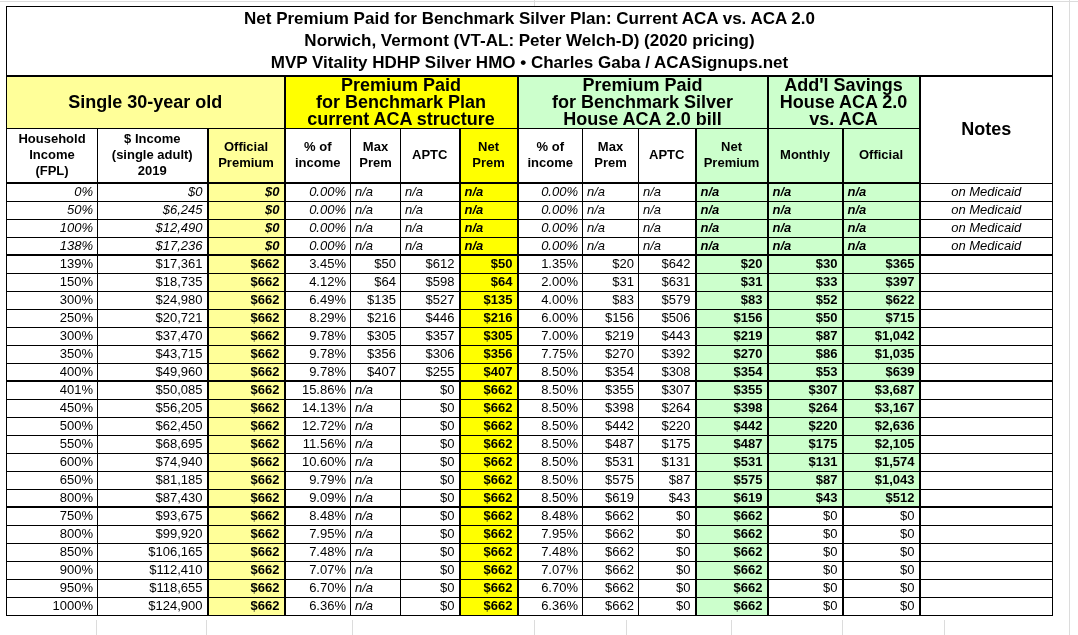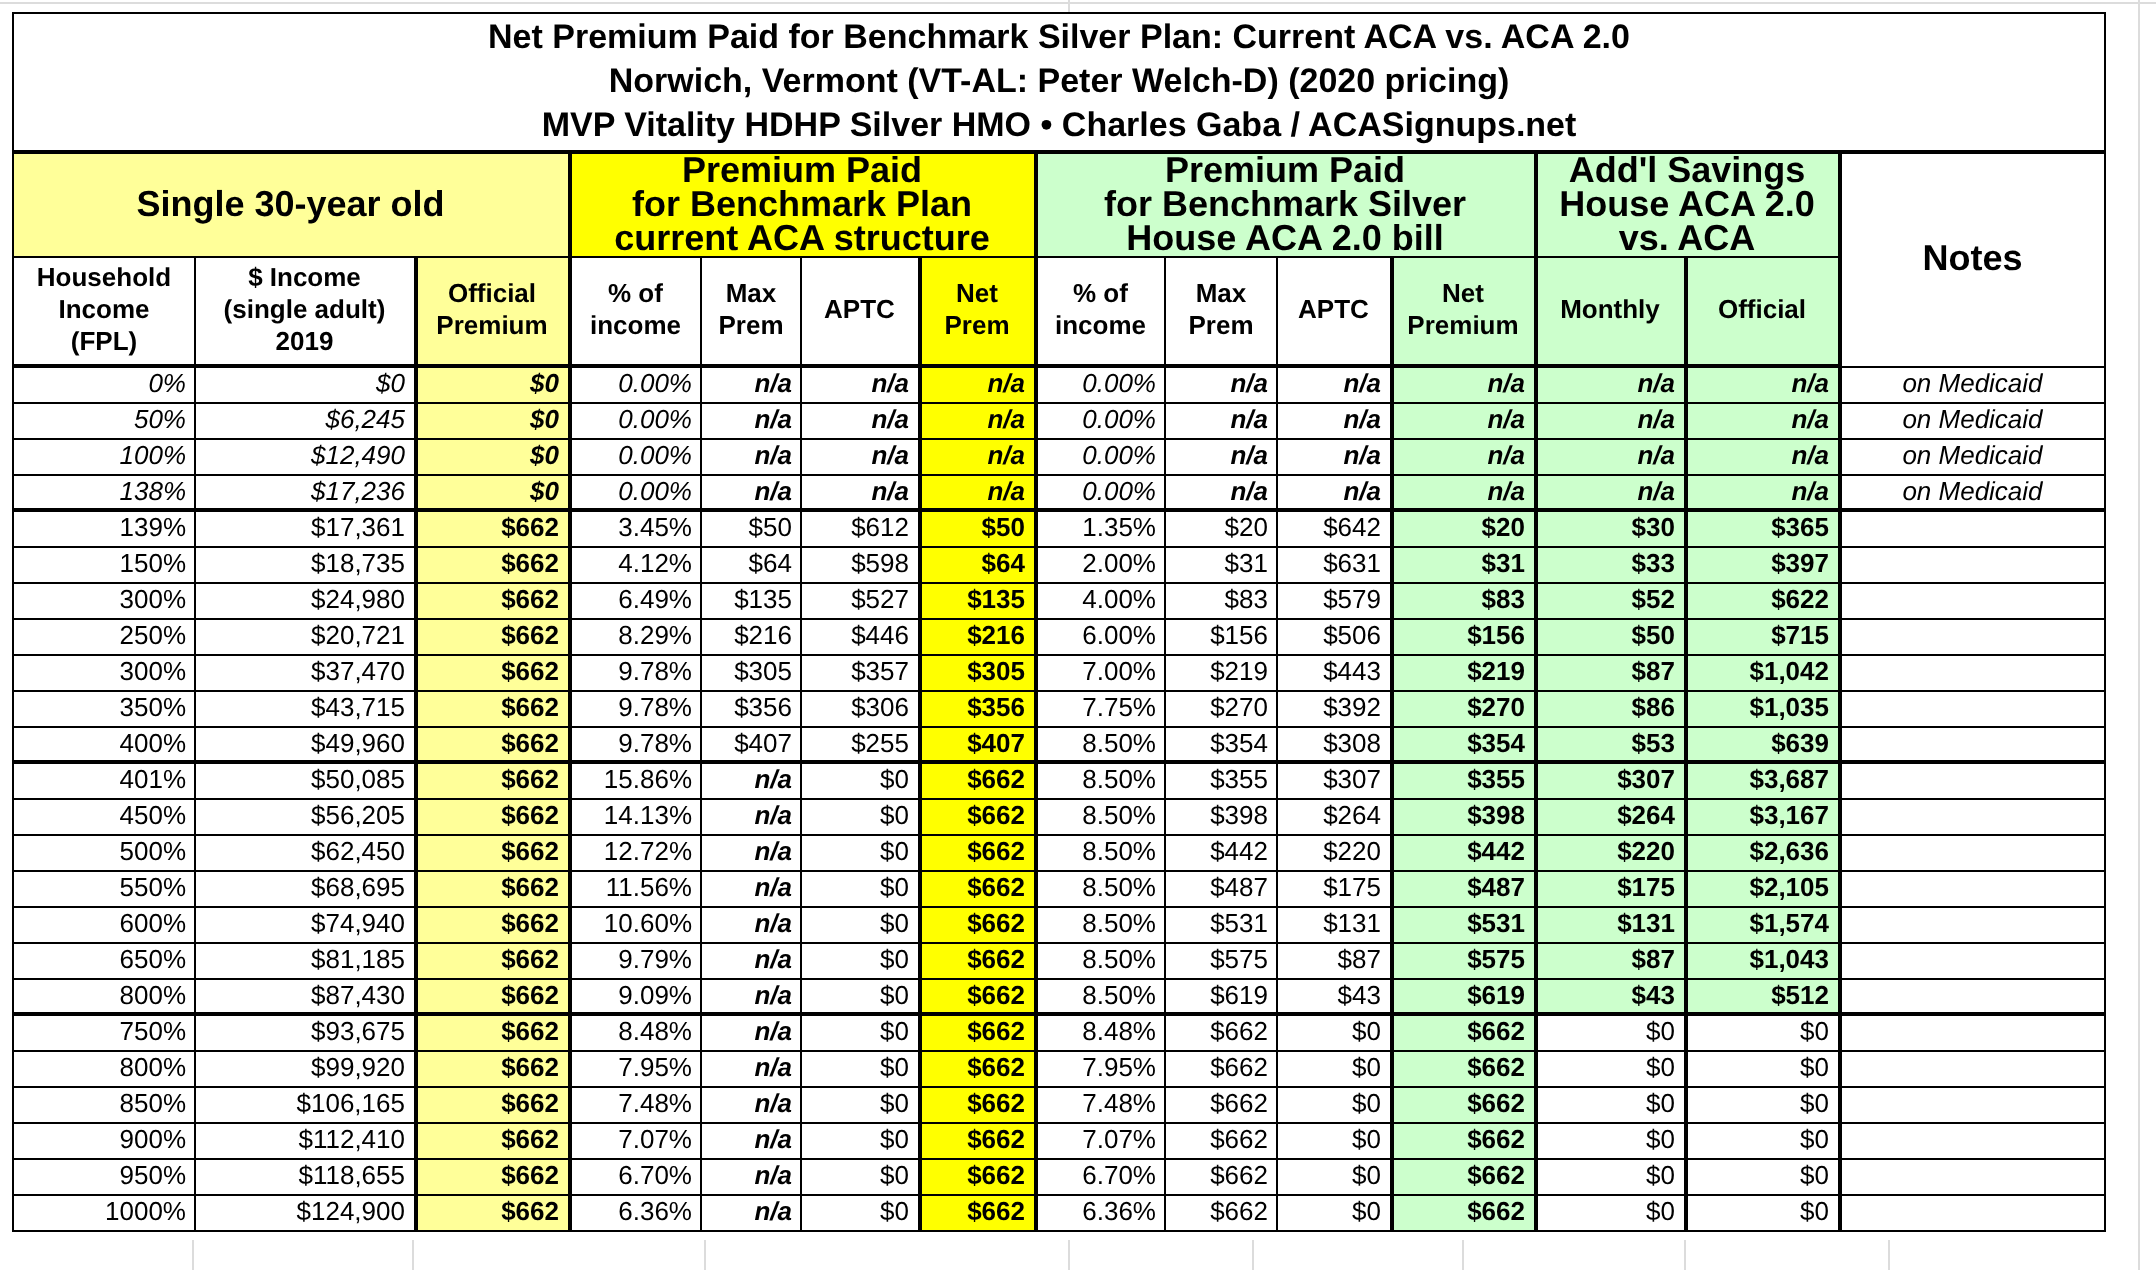--- a/index.html
+++ b/index.html
@@ -23,21 +23,21 @@
   
   tr.group-row th{height:40px;text-align:center;font-weight:bold;font-size:18px;
     line-height:17px;white-space:pre-line;}
   th.single{font-size:17px;margin-top:12px;}
   
   tr.col-row th{height:55px;text-align:center;font-weight:bold;font-size:13px;
     line-height:16px;white-space:pre-line;border-bottom-width:2px;}
   
   tbody td{height:18px;line-height:16px;}
   .num{text-align:right;}
-  .na{text-align:right;font-style:italic;font-weight:bold;}
+  .na{text-align:left;font-style:italic;font-weight:normal;}
   .notes{text-align:center;margin-top:24px;}
   tr.it td{font-style:italic;}
   tr.divider td{border-bottom-width:2px;}
   .bold{font-weight:bold;}
   .bg-ly{background:var(--light-yellow);}
   .bg-y{background:var(--bright-yellow);}
   .bg-g{background:var(--light-green);}
   .b-l2{border-left-width:2px;}
   .b-r2{border-right-width:2px;}
 </style>

